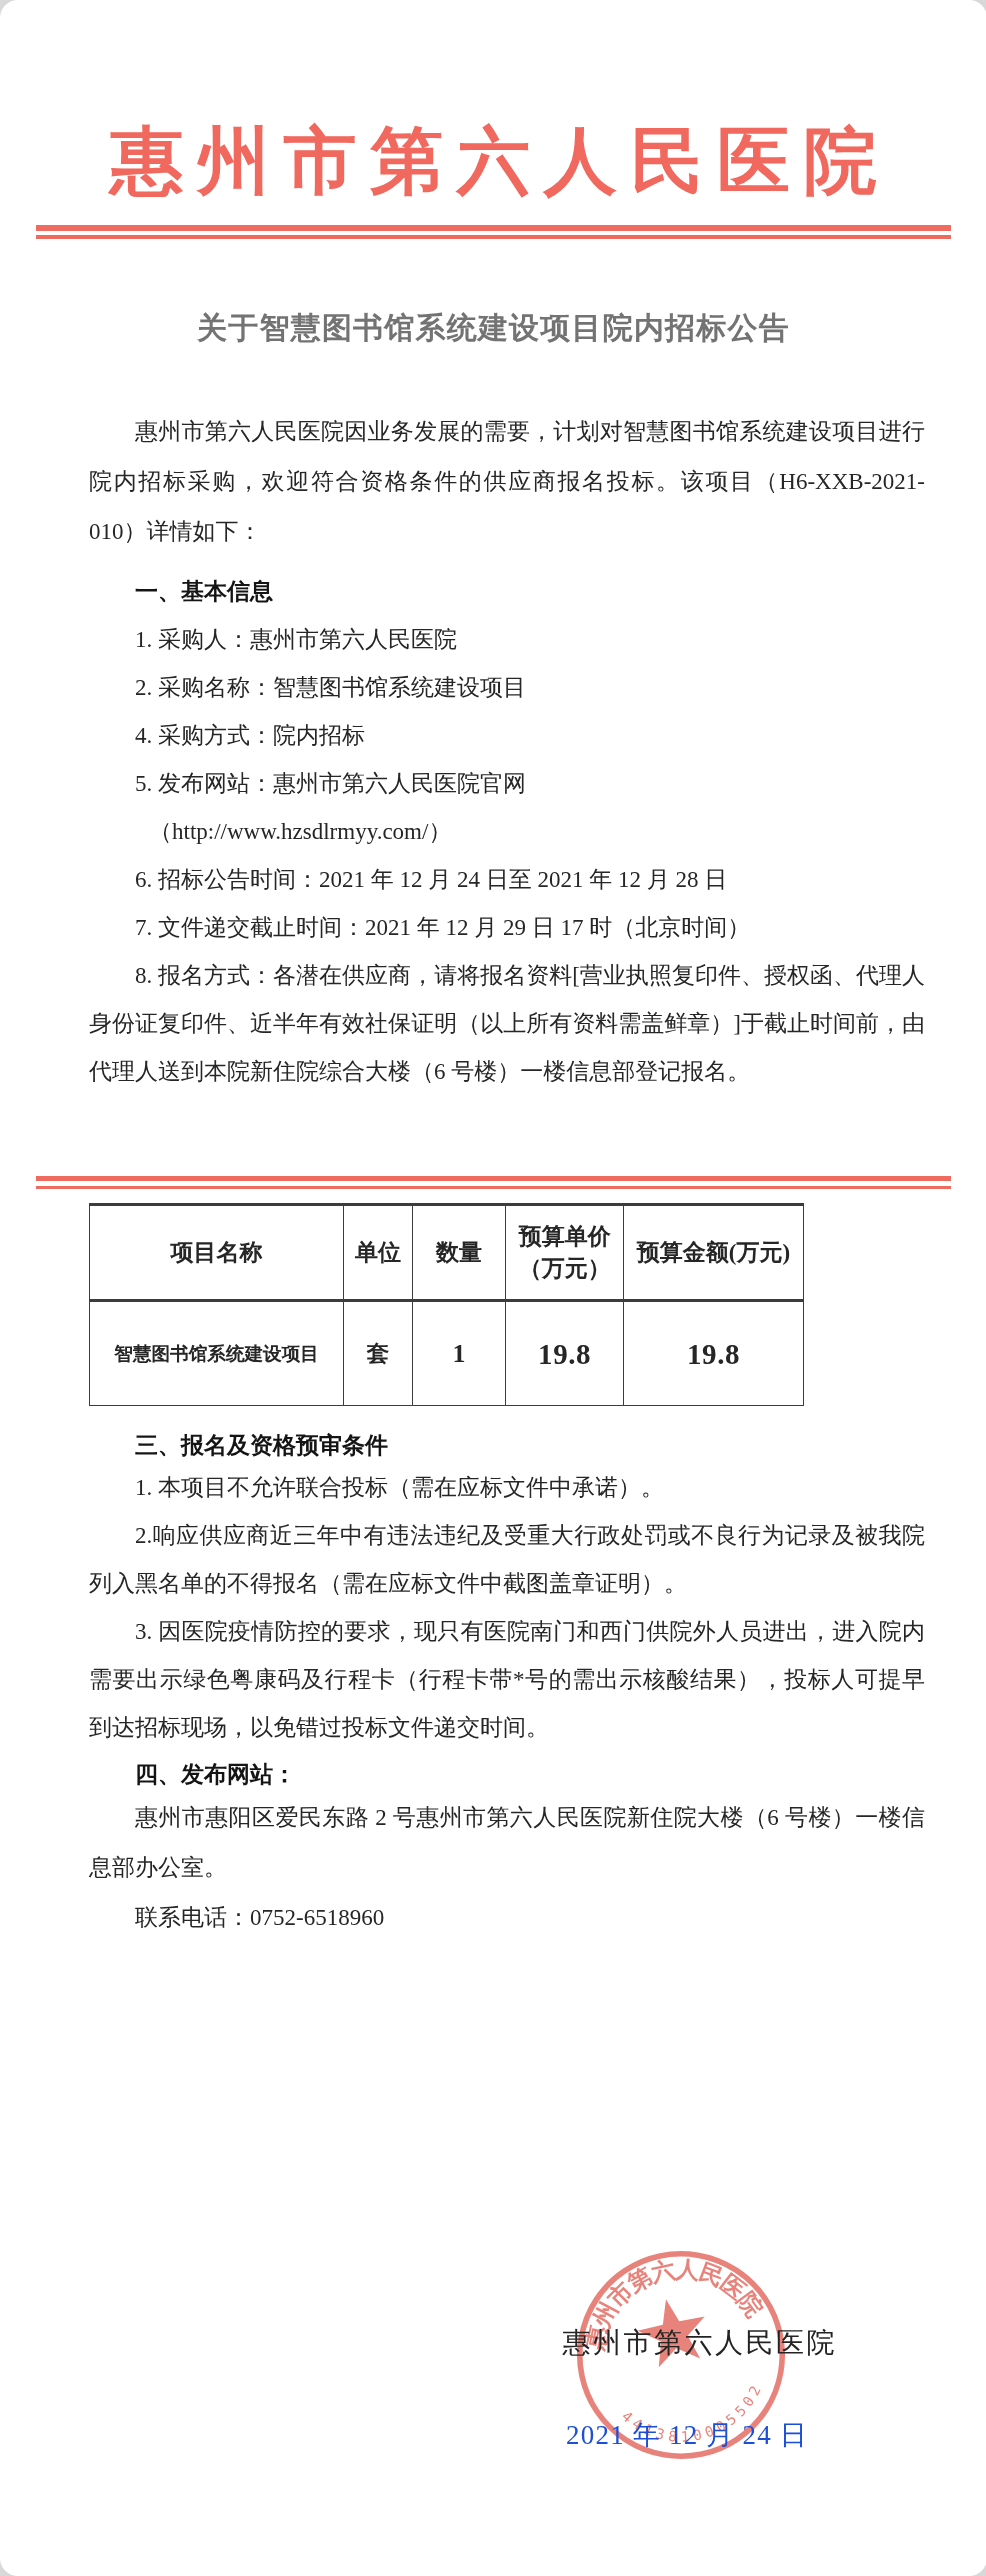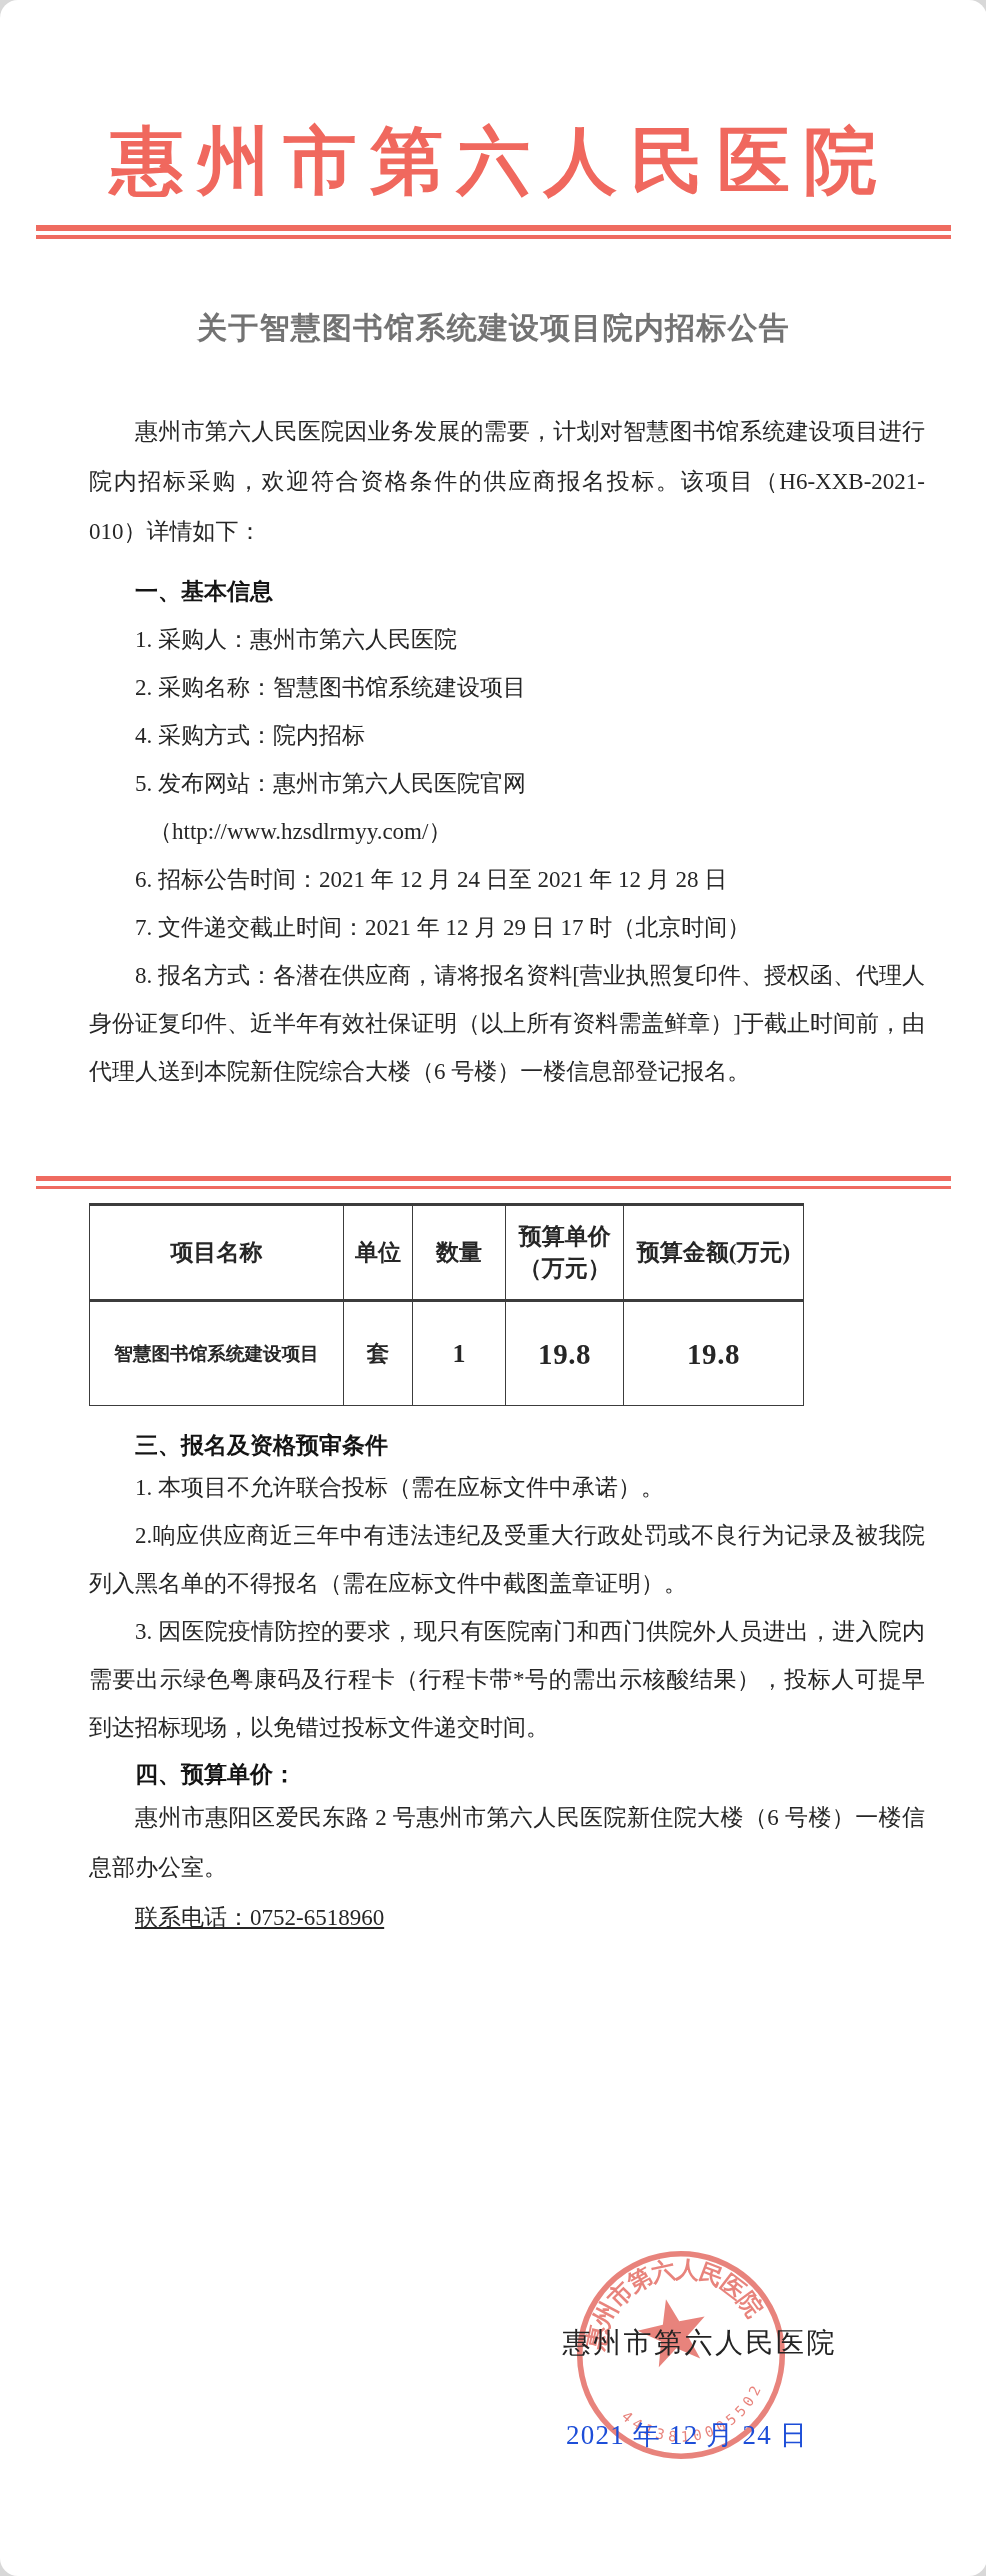--- a/index.html
+++ b/index.html
@@ -85,21 +85,21 @@
     border-bottom-width:3.1px;
   }
   .budget-table tbody td{height:103px;font-weight:bold;}
   .cell-name{font-size:18.6px;}
   .cell-unit{font-size:22.4px;}
   .cell-qty{font-size:26px;}
   .cell-price{font-size:29px;letter-spacing:0.6px;}
   .h3-heading{margin-top:21px;line-height:37px;}
   .h4-heading{margin-top:3.7px;line-height:37px;}
   .contact-line{line-height:50px;text-indent:46px;}
-  .phone-line{line-height:50px;text-indent:46px;text-decoration:underline;}
+  .phone-line{line-height:50px;text-indent:46px;}
   
   .sign-org{
     position:absolute;
     top:2324px;right:0;width:100%;
     text-align:right;
     padding-right:150px;
     box-sizing:border-box;
     font-size:28px;
     letter-spacing:2.5px;
     color:#242424;
@@ -189,21 +189,21 @@
           <td class="cell-price">19.8</td>
         </tr>
       </tbody>
     </table>
 
     <div class="sec-heading h3-heading">三、报名及资格预审条件</div>
     <div class="item">1. 本项目不允许联合投标（需在应标文件中承诺）。</div>
     <div class="item">2.响应供应商近三年中有违法违纪及受重大行政处罚或不良行为记录及被我院列入黑名单的不得报名（需在应标文件中截图盖章证明）。</div>
     <div class="item">3. 因医院疫情防控的要求，现只有医院南门和西门供院外人员进出，进入院内需要出示绿色粤康码及行程卡（行程卡带*号的需出示核酸结果），投标人可提早到达招标现场，以免错过投标文件递交时间。</div>
 
-    <div class="sec-heading h4-heading">四、预算单价：</div>
+    <div class="sec-heading h4-heading">四、发布网站：</div>
     <div class="contact-line">惠州市惠阳区爱民东路 2 号惠州市第六人民医院新住院大楼（6 号楼）一楼信息部办公室。</div>
     <div class="phone-line">联系电话：0752-6518960</div>
   </div>
 
   <div class="sign-org">惠州市第六人民医院</div>
   <div class="sign-date">2021 年 12 月 24 日</div>
 
   <svg class="seal" viewBox="0 0 380 380">
     <g transform="rotate(-12 190 190)" fill="none">
       <circle cx="190" cy="190" r="163" stroke="#e5736b" stroke-width="9"></circle>

